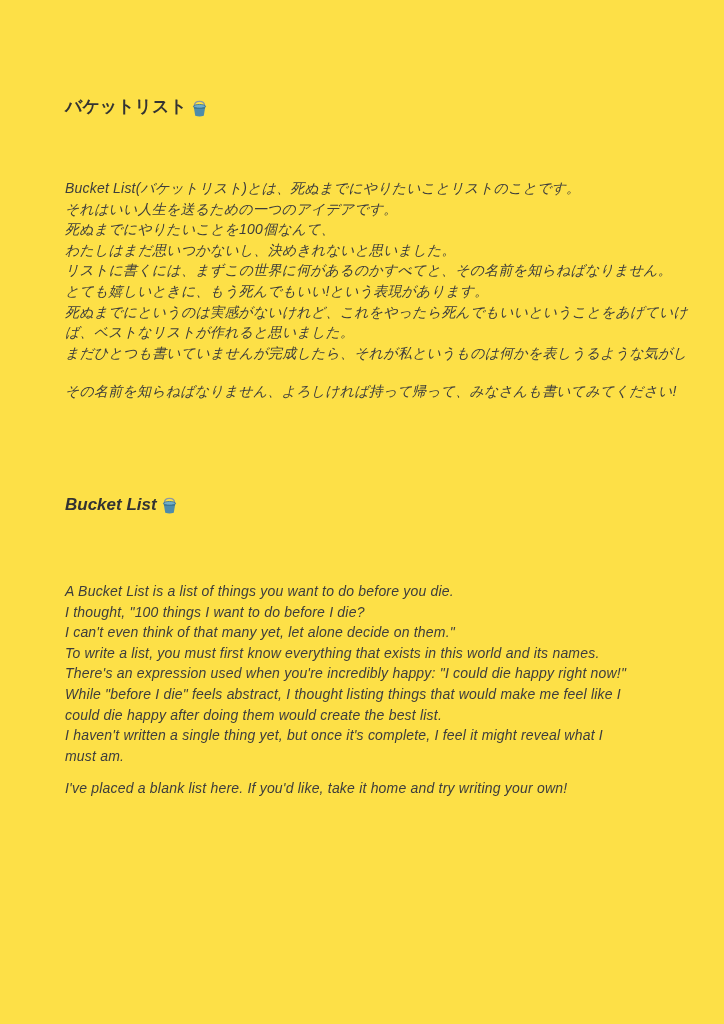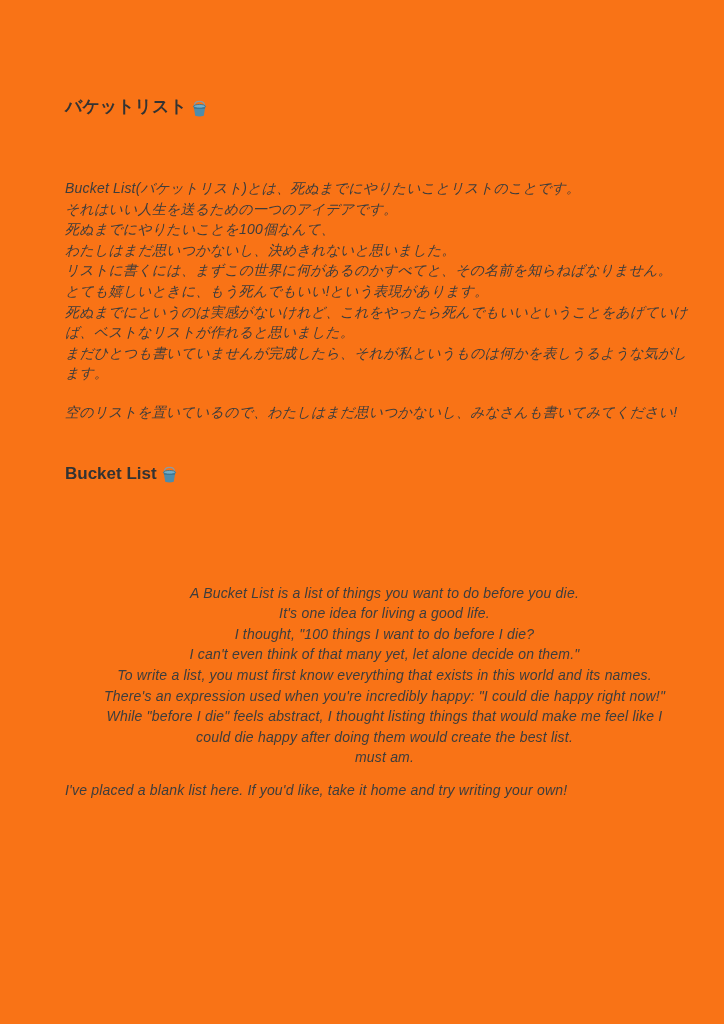--- a/index.html
+++ b/index.html
@@ -4,42 +4,42 @@
 <style>
   html, body {
     margin: 0;
     padding: 0;
     background: #ffffff;
   }
   .page {
     position: relative;
     width: 724px;
     height: 1024px;
-    background: #f97316;
+    background: #fde047;
     overflow: hidden;
     font-family: "Liberation Sans", "DejaVu Sans", sans-serif;
     color: #3d3d3d;
     box-sizing: border-box;
     padding: 0 20px 0 65px;
   }
   .section-title {
     display: flex;
     align-items: center;
     gap: 3px;
     font-size: 17px;
     font-weight: bold;
     line-height: 22px;
     color: #333333;
     white-space: nowrap;
   }
   .jp-title   { margin-top: 96px; }
-  .en-title   { margin-top: 40px; }
+  .en-title   { margin-top: 92px; font-style: italic; }
   .body-block { }
   .jp-body    { margin-top: 60px; }
-  .en-body    { margin-top: 98px; text-align: center; }
+  .en-body    { margin-top: 65px; }
   .closing    { margin-top: 18px; }
   .en-closing { margin-top: 12px; }
   .text-line {
     font-size: 14px;
     line-height: 20.6px;
     letter-spacing: 0.2px;
     white-space: nowrap;
     color: #3d3d3d;
     font-style: italic;
   }
@@ -73,49 +73,48 @@
   <div class="body-block jp-body">
     <div class="text-line">Bucket List(バケットリスト)とは、死ぬまでにやりたいことリストのことです。</div>
     <div class="text-line">それはいい人生を送るための一つのアイデアです。</div>
     <div class="text-line">死ぬまでにやりたいことを100個なんて、</div>
     <div class="text-line">わたしはまだ思いつかないし、決めきれないと思いました。</div>
     <div class="text-line">リストに書くには、まずこの世界に何があるのかすべてと、その名前を知らねばなりません。</div>
     <div class="text-line">とても嬉しいときに、もう死んでもいい!という表現があります。</div>
     <div class="text-line">死ぬまでにというのは実感がないけれど、これをやったら死んでもいいということをあげていけ</div>
     <div class="text-line">ば、ベストなリストが作れると思いました。</div>
     <div class="text-line">まだひとつも書いていませんが完成したら、それが私というものは何かを表しうるような気がし</div>
-    <div class="text-line">ます。</div>
   </div>
 
   <div class="closing">
-    <div class="text-line">空のリストを置いているので、わたしはまだ思いつかないし、みなさんも書いてみてください!</div>
+    <div class="text-line">その名前を知らねばなりません、よろしければ持って帰って、みなさんも書いてみてください!</div>
   </div>
 
   <div class="section-title en-title">
     <span>Bucket List</span>
     <span class="bucket-icon-wrap">
       <svg viewBox="0 0 24 24" aria-hidden="true">
         <path d="M5.5 9 C5.5 4.8 8.4 3 12 3 C15.6 3 18.5 4.8 18.5 9" fill="none" stroke-width="1.6" stroke-linecap="round" stroke="#8d9aa2"></path>
         <path d="M4.6 9.2 L19.4 9.2 L17.4 21.2 Q12 23 6.6 21.2 Z" fill="#4e8cab"></path>
         <path d="M4.6 9.2 L19.4 9.2 L18.9 12.4 L5.1 12.4 Z" fill="#3e7795"></path>
         <ellipse cx="12" cy="9.2" rx="7.6" ry="2.3" stroke-width="1" fill="#71aec9"></ellipse>
         <ellipse cx="12" cy="9.2" rx="7.6" ry="2.3" fill="none" stroke-width="1" stroke="#38708c"></ellipse>
       </svg>
     </span>
   </div>
 
   <div class="body-block en-body">
     <div class="text-line">A Bucket List is a list of things you want to do before you die.</div>
-    <div class="text-line">It's one idea for living a good life.</div>
     <div class="text-line">I thought, "100 things I want to do before I die?</div>
     <div class="text-line">I can't even think of that many yet, let alone decide on them."</div>
     <div class="text-line">To write a list, you must first know everything that exists in this world and its names.</div>
     <div class="text-line">There's an expression used when you're incredibly happy: "I could die happy right now!"</div>
     <div class="text-line">While "before I die" feels abstract, I thought listing things that would make me feel like I</div>
     <div class="text-line">could die happy after doing them would create the best list.</div>
+    <div class="text-line">I haven't written a single thing yet, but once it's complete, I feel it might reveal what I</div>
     <div class="text-line">must am.</div>
   </div>
 
   <div class="closing en-closing">
     <div class="text-line">I've placed a blank list here. If you'd like, take it home and try writing your own!</div>
   </div>
 
 </div>
 
 </body></html>

